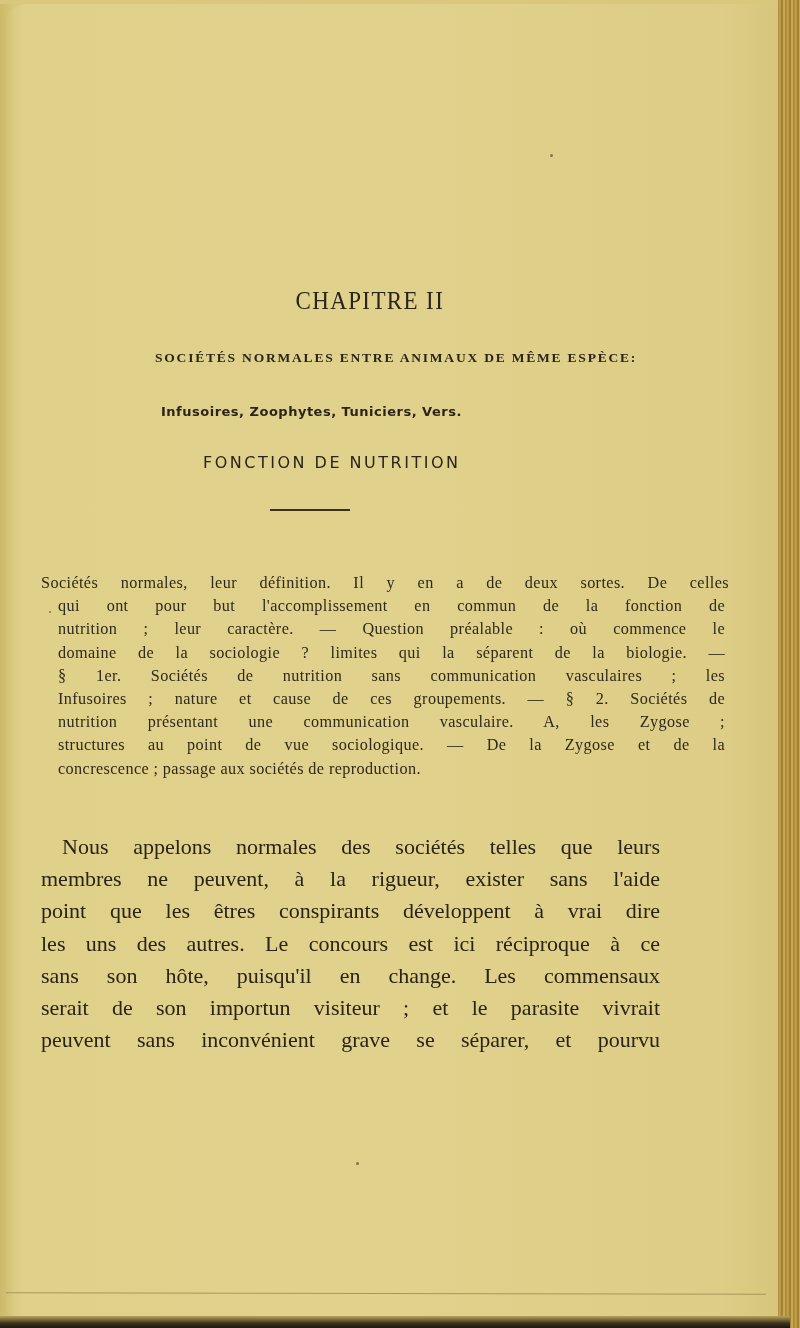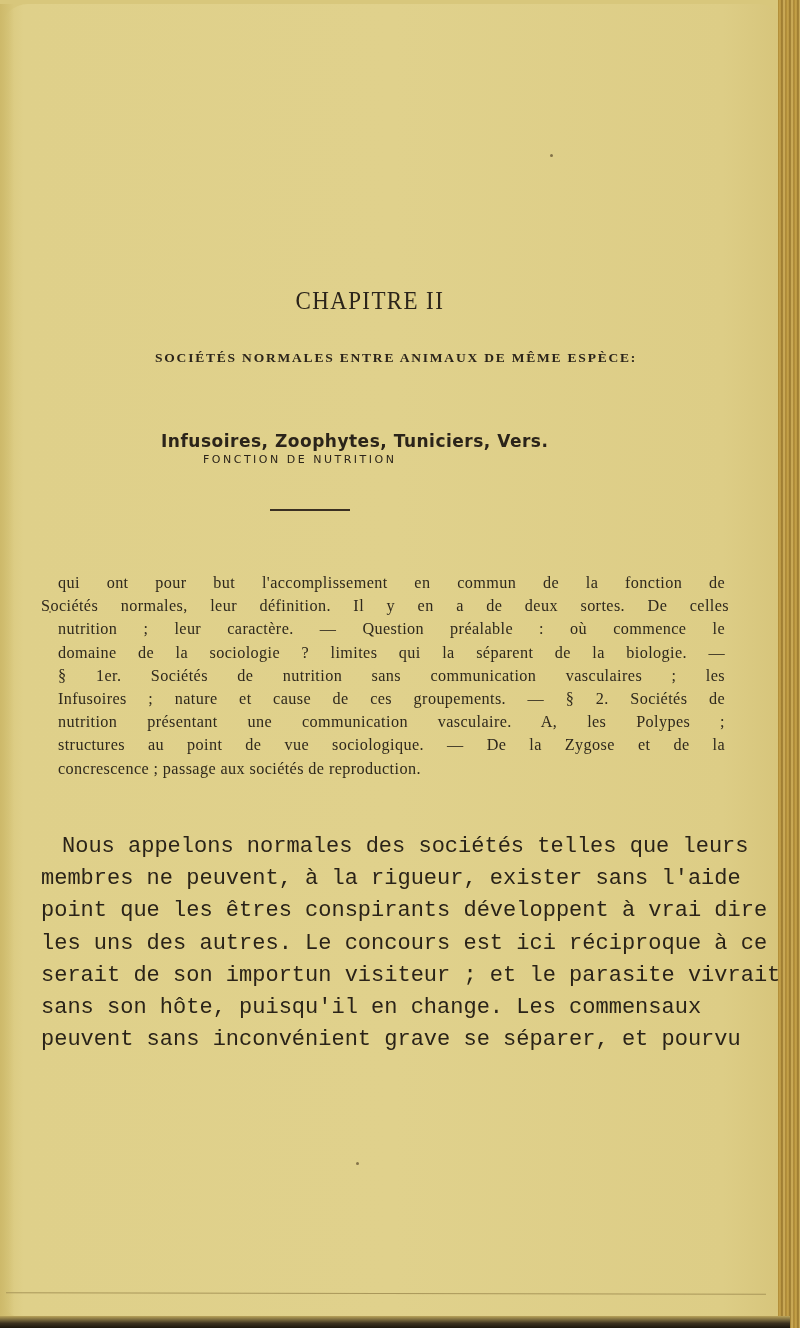--- a/index.html
+++ b/index.html
@@ -79,31 +79,30 @@
       color: #2b241a;
       text-transform: uppercase;
       font-variant: small-caps;
     }
     .subtitle-sub {
       position: absolute;
       top: 400px;
       left: 161px;
       font-family: "DejaVu Sans", "Liberation Sans", sans-serif;
       font-weight: bold;
-      font-size: 17px;
+      font-size: 13px;
       letter-spacing: 0.5px;
       color: #2b241a;
-      margin-top: 27px;
     }
     .section-label {
       position: absolute;
       top: 449px;
       left: 203px;
       font-family: "DejaVu Sans", "Liberation Sans", sans-serif;
-      font-size: 11px;
+      font-size: 16px;
       letter-spacing: 2.5px;
       color: #2b241a;
     }
     .rule {
       position: absolute;
       top: 505px;
       left: 270px;
       width: 80px;
       height: 1.5px;
       background: #3a3022;
@@ -138,21 +137,20 @@
       line-height: 32.2px;
       color: #2a2318;
       font-family: "Liberation Serif", serif;
     }
     .body-text .line {
       display: block;
       white-space: nowrap;
       text-align: justify;
       text-align-last: justify;
       height: 32.2px;
-      font-family: Liberation Mono, monospace;
     }
     .body-text .line.first { margin-left: 21px; width: 598px; }
     .body-text .line.rest { width: 619px; }
     .speck {
       position: absolute;
       width: 3px; height: 3px;
       border-radius: 50%;
       background: #5c4b2c;
       opacity: 0.7;
     }
@@ -169,38 +167,38 @@
 
   <div class="subtitle">SOCIÉTÉS NORMALES ENTRE ANIMAUX DE MÊME ESPÈCE:</div>
 
   <div class="subtitle-sub">Infusoires, Zoophytes, Tuniciers, Vers.</div>
 
   <div class="section-label">FONCTION DE NUTRITION</div>
 
   <div class="rule"></div>
 
   <div class="summary">
+    <span class="line first">Sociétés normales, leur définition. Il y en a de deux sortes. De celles</span>
     <span class="line indent">qui ont pour but l'accomplissement en commun de la fonction de</span>
-    <span class="line first">Sociétés normales, leur définition. Il y en a de deux sortes. De celles</span>
     <span class="line indent">nutrition ; leur caractère. — Question préalable : où commence le</span>
     <span class="line indent">domaine de la sociologie ? limites qui la séparent de la biologie. —</span>
     <span class="line indent">§ 1er. Sociétés de nutrition sans communication vasculaires ; les</span>
     <span class="line indent">Infusoires ; nature et cause de ces groupements. — § 2. Sociétés de</span>
-    <span class="line indent">nutrition présentant une communication vasculaire. A, les Polypes ;</span>
+    <span class="line indent">nutrition présentant une communication vasculaire. A, les Zygose ;</span>
     <span class="line indent">structures au point de vue sociologique. — De la Zygose et de la</span>
     <span class="line indent last">concrescence ; passage aux sociétés de reproduction.</span>
   </div>
 
   <div class="body-text">
     <span class="line first">Nous appelons normales des sociétés telles que leurs</span>
     <span class="line rest">membres ne peuvent, à la rigueur, exister sans l'aide</span>
     <span class="line rest">point que les êtres conspirants développent à vrai dire</span>
     <span class="line rest">les uns des autres. Le concours est ici réciproque à ce</span>
+    <span class="line rest">sans son hôte, puisqu'il en change. Les commensaux</span>
     <span class="line rest">serait de son importun visiteur ; et le parasite vivrait</span>
-    <span class="line rest">sans son hôte, puisqu'il en change. Les commensaux</span>
     <span class="line rest">peuvent sans inconvénient grave se séparer, et pourvu</span>
   </div>
 
   <div class="speck" style="left:550px; top:150px;"></div>
   <div class="speck" style="left:356px; top:1158px;"></div>
   <div class="speck" style="left:49px; top:607px; width:2px; height:2px;"></div>
 
   <div class="fold-line"></div>
 </div>
 

